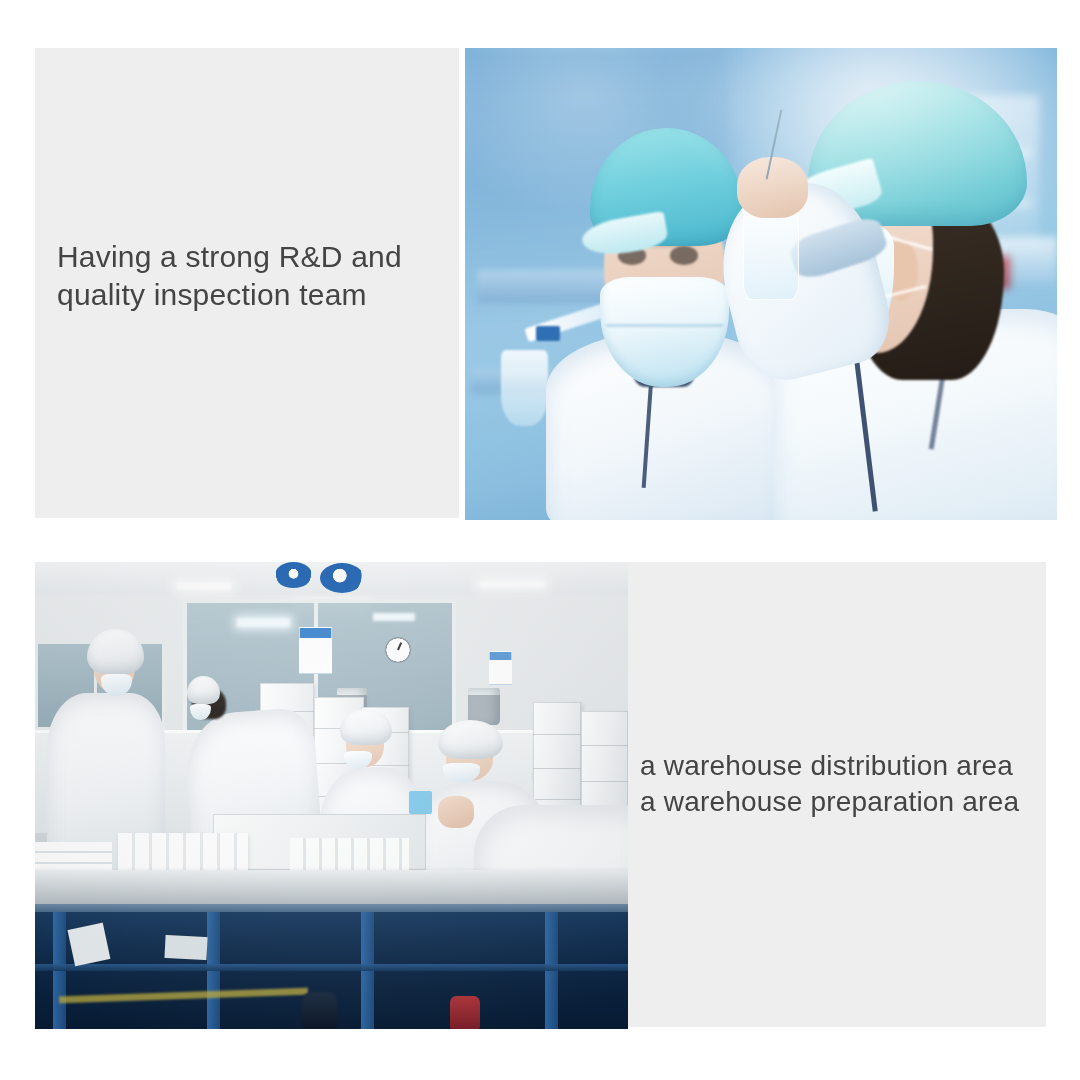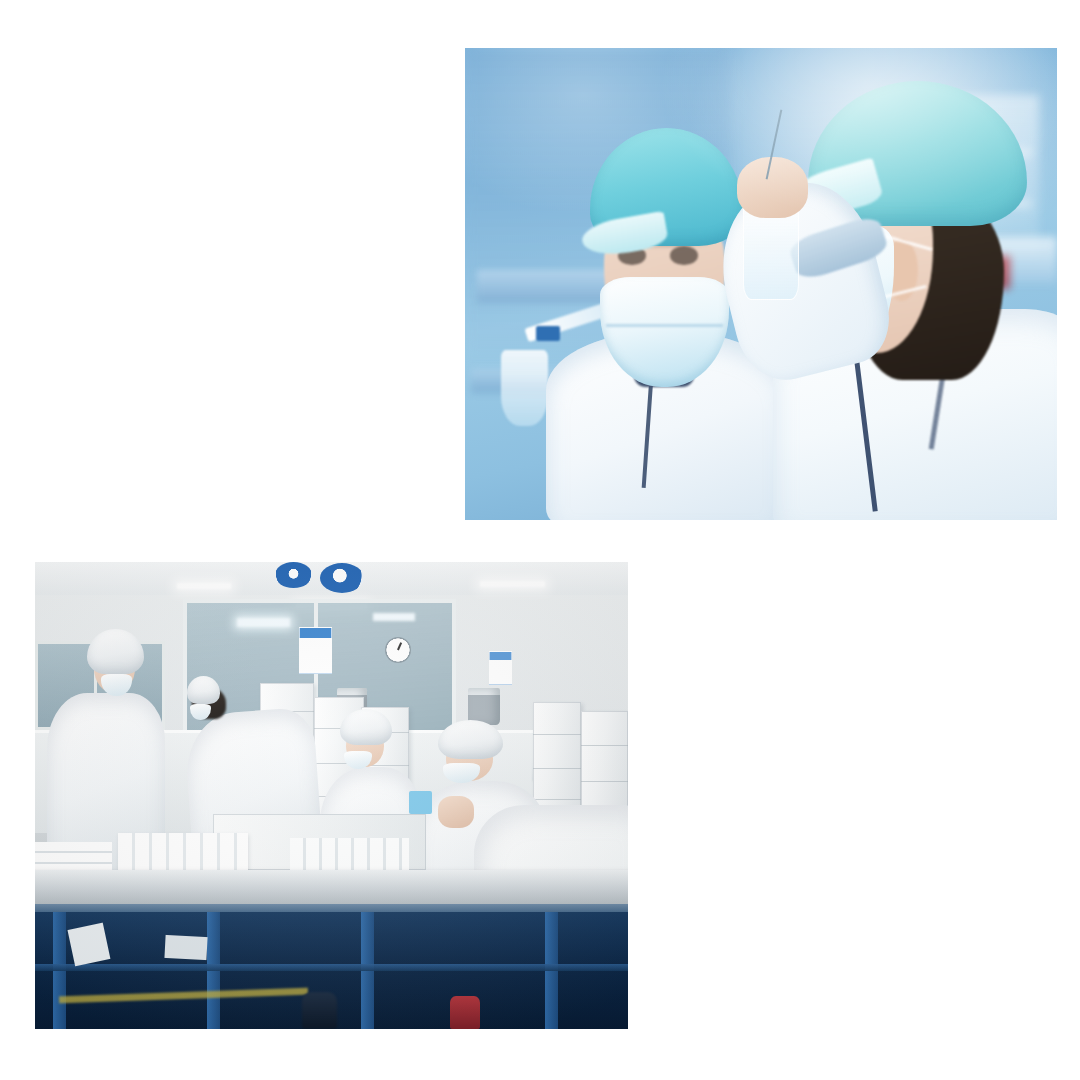--- a/index.html
+++ b/index.html
@@ -579,20 +579,24 @@
     pointer-events: none;
   }
 </style>
 </head>
 <body>
 
 <div class="page">
 
   <div class="row1">
 
+    <div class="row1-caption">
+      <div class="caption-text">Having a strong R&amp;D and
+quality inspection team</div>
+    </div>
 
     <div class="row1-photo">
       <div class="lab-scene">
         <div class="lab-bg"></div>
         <div class="lab-wallpanel"></div>
         <div class="lab-shelf"></div>
         <div class="lab-shelf2"></div>
         <div class="lab-rackR"></div>
         <div class="lab-benchR"></div>
         <div class="lab-redbox"></div>
@@ -747,16 +751,20 @@
         <div class="pk-floor-yellow"></div>
         <div class="pk-paper"></div>
         <div class="pk-paper2"></div>
         <div class="pk-darkshoe"></div>
         <div class="pk-redshoe"></div>
 
         <div class="pk-vignette"></div>
       </div>
     </div>
 
+    <div class="row2-caption">
+      <div class="caption-text">a warehouse distribution area
+a warehouse preparation area</div>
+    </div>
 
   </div>
 
 </div>
 
 </body></html>

